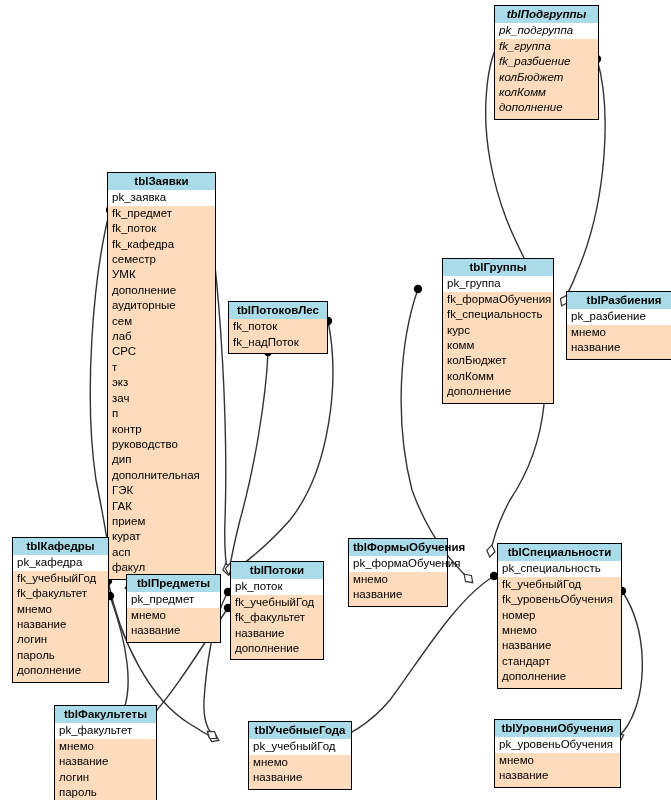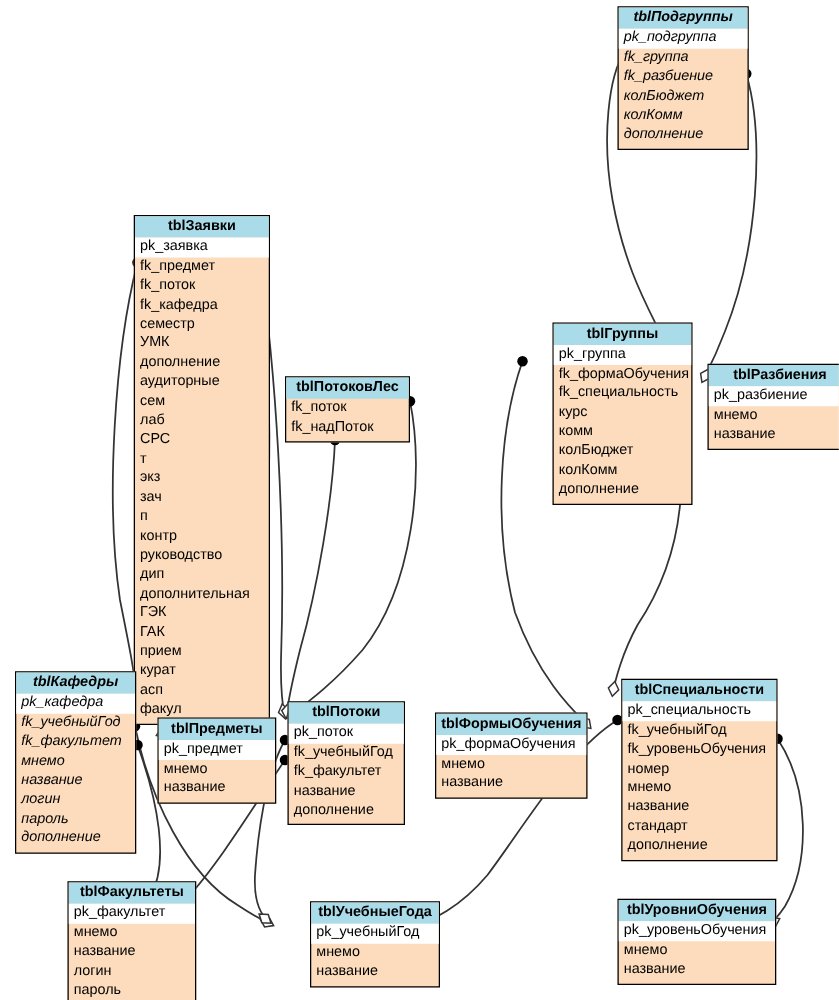--- a/index.html
+++ b/index.html
@@ -205,21 +205,21 @@
         </div>
       </div>
       <div class="entity" style="left: 566px; top: 291px; width: 116px;">
         <div class="ent-title">tblРазбиения</div>
         <div class="ent-pk">pk_разбиение</div>
         <div class="ent-fields">
           <div class="ent-field">мнемо</div>
           <div class="ent-field">название</div>
         </div>
       </div>
-      <div class="entity" style="left: 12px; top: 537px; width: 97px; font-style: italic;">
+      <div class="entity" style="left: 12px; top: 537px; width: 97px;">
         <div class="ent-title">tblКафедры</div>
         <div class="ent-pk">pk_кафедра</div>
         <div class="ent-fields">
           <div class="ent-field">fk_учебныйГод</div>
           <div class="ent-field">fk_факультет</div>
           <div class="ent-field">мнемо</div>
           <div class="ent-field">название</div>
           <div class="ent-field">логин</div>
           <div class="ent-field">пароль</div>
           <div class="ent-field">дополнение</div>
@@ -236,21 +236,21 @@
       <div class="entity" style="left: 230px; top: 561px; width: 94px;">
         <div class="ent-title">tblПотоки</div>
         <div class="ent-pk">pk_поток</div>
         <div class="ent-fields">
           <div class="ent-field">fk_учебныйГод</div>
           <div class="ent-field">fk_факультет</div>
           <div class="ent-field">название</div>
           <div class="ent-field">дополнение</div>
         </div>
       </div>
-      <div class="entity" style="left: 348px; top: 570px; width: 122px;">
+      <div class="entity" style="left: 348px; top: 538px; width: 100px;">
         <div class="ent-title">tblФормыОбучения</div>
         <div class="ent-pk">pk_формаОбучения</div>
         <div class="ent-fields">
           <div class="ent-field">мнемо</div>
           <div class="ent-field">название</div>
         </div>
       </div>
       <div class="entity" style="left: 497px; top: 543px; width: 125px;">
         <div class="ent-title">tblСпециальности</div>
         <div class="ent-pk">pk_специальность</div>

